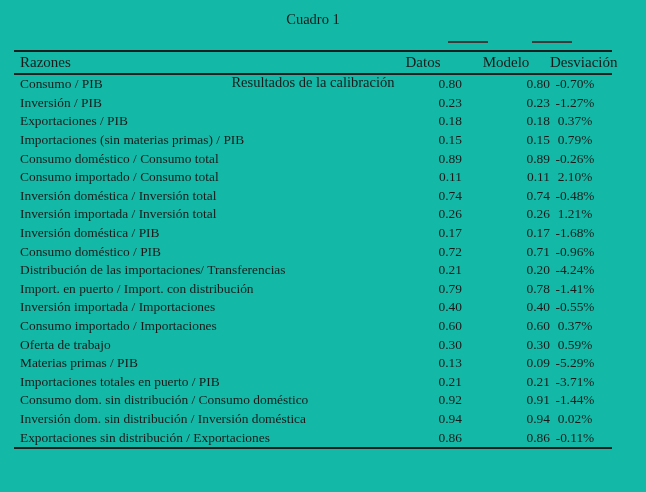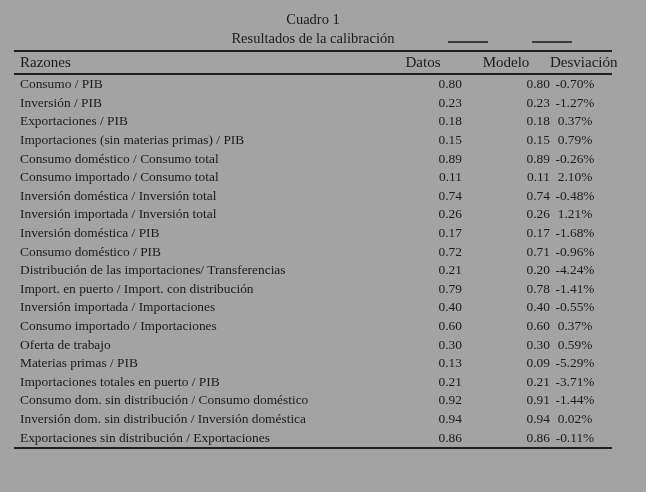--- a/index.html
+++ b/index.html
@@ -4,39 +4,40 @@
 <style>
   html, body {
     margin: 0;
     padding: 0;
     background: #ffffff;
   }
   .page {
     position: relative;
     width: 646px;
     height: 492px;
-    background: #a3a3a3;
+    background: #14b8a6;
     font-family: "Liberation Serif", "DejaVu Serif", serif;
     color: #1b1b1b;
     overflow: hidden;
   }
   .titles {
     position: absolute;
     left: 14px;
     top: 10px;
     width: 598px;
     text-align: center;
   }
   .title {
     font-size: 14.5px;
     line-height: 19px;
   }
   .subtitle {
     font-size: 14.5px;
     line-height: 19px;
+    margin-top: 44px;
   }
   
   .artifact {
     position: absolute;
     top: 41px;
     height: 2px;
     background: #3a3a3a;
   }
   .artifact-1 { left: 448px; width: 40px; }
   .artifact-2 { left: 532px; width: 40px; }

